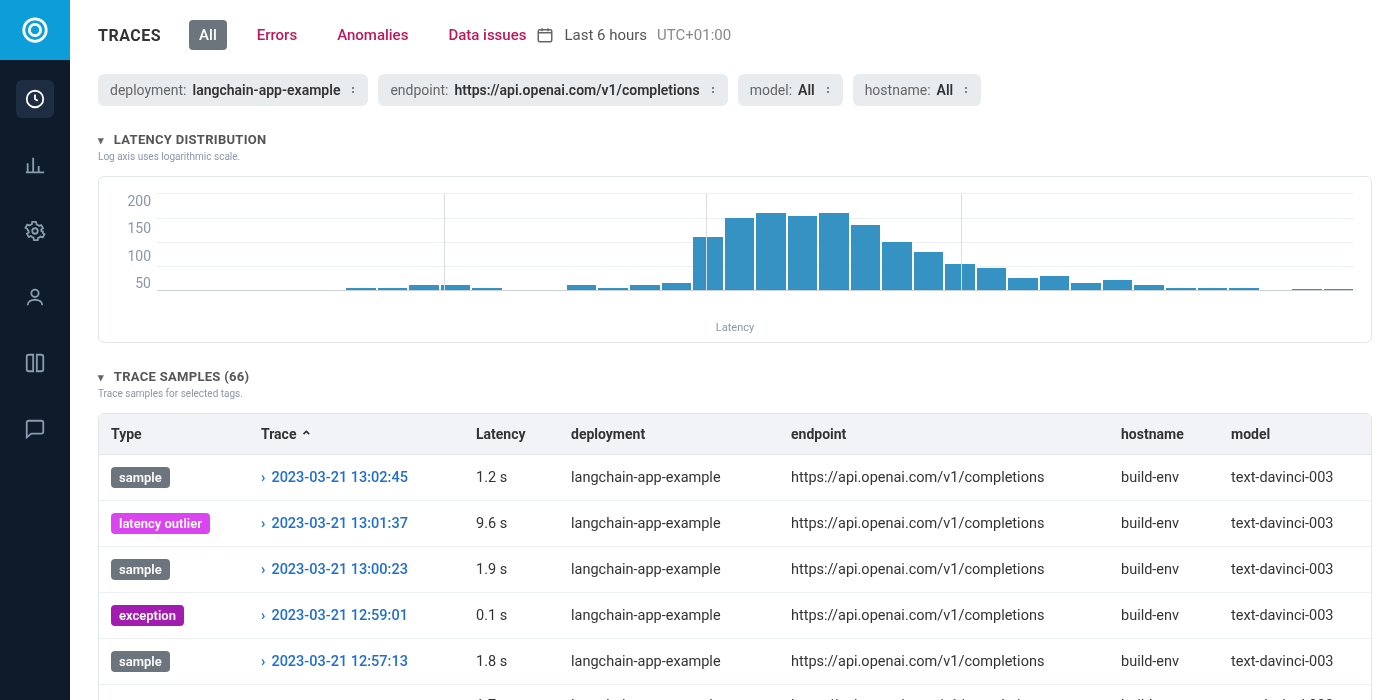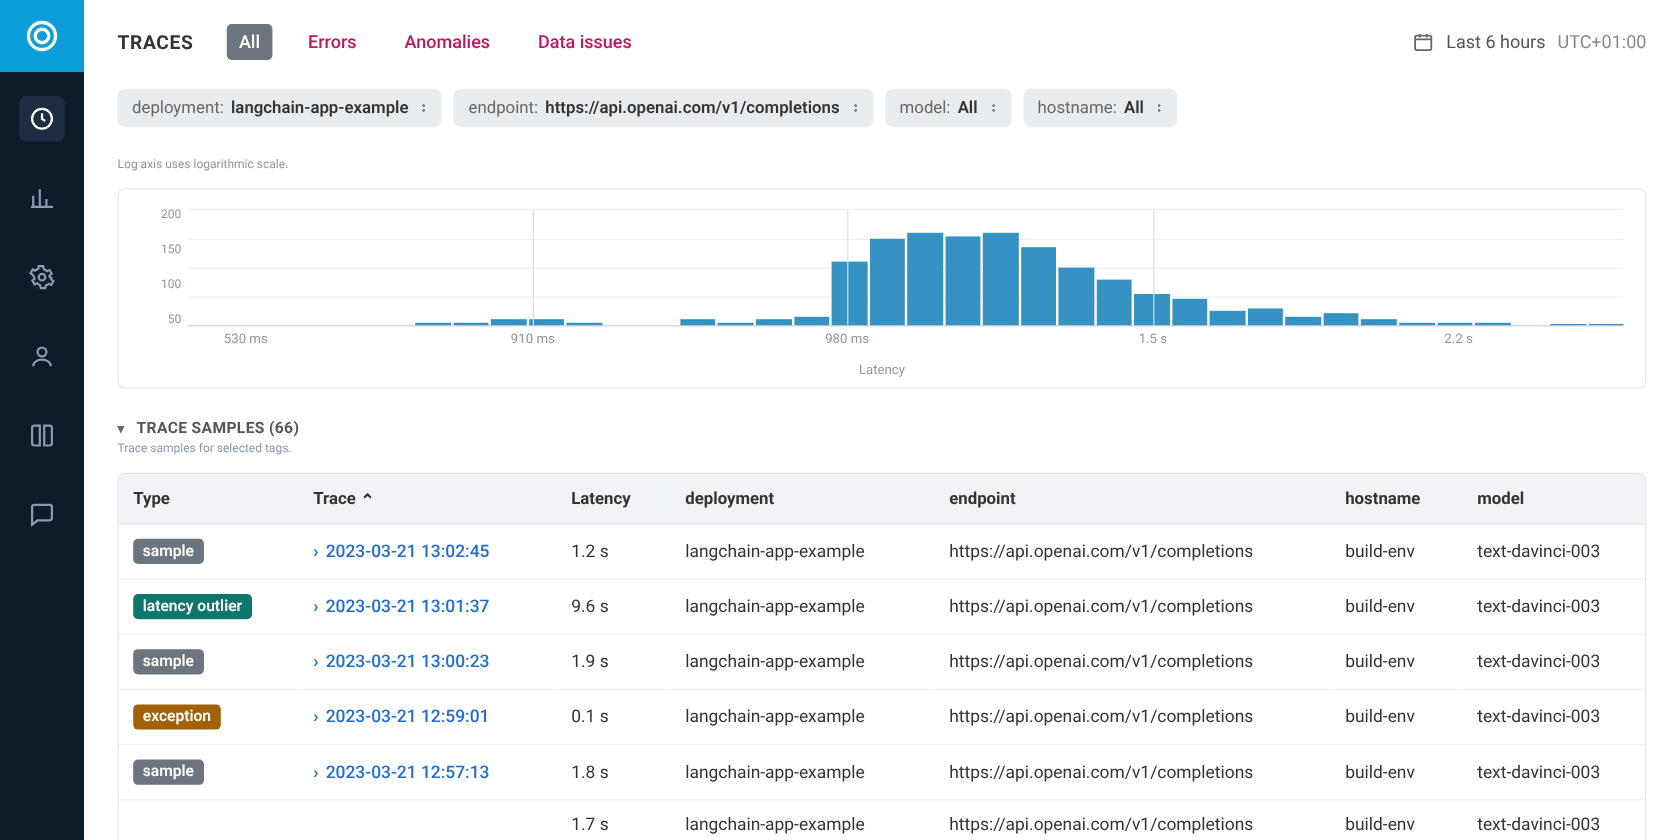--- a/index.html
+++ b/index.html
@@ -3,55 +3,55 @@
 <meta charset="utf-8">
 <style>
 * { box-sizing: border-box; margin: 0; padding: 0; }
 body { font-family: -apple-system, BlinkMacSystemFont, "Segoe UI", Roboto, sans-serif; font-size: 14px; color: #333; background: #fff; display: flex; height: 700px; width: 1400px; overflow: hidden; }
 .sidebar { width: 70px; background: #0d1b2a; display: flex; flex-direction: column; align-items: center; padding-top: 0; flex-shrink: 0; }
 .logo-box { width: 70px; height: 60px; background: #0b9ed9; display: flex; align-items: center; justify-content: center; }
 .nav-icons { display: flex; flex-direction: column; align-items: center; gap: 28px; margin-top: 20px; }
 .nav-icon { width: 38px; height: 38px; display: flex; align-items: center; justify-content: center; border-radius: 6px; color: #8a9bb1; cursor: pointer; }
 .nav-icon.active { background: #1e2d42; color: #fff; }
 .main { flex: 1; padding: 20px 0 0 28px; overflow: hidden; }
-.header-row { display: flex; align-items: center; justify-content: space-between; padding-right: 28px; }
+.header-row { display: flex; align-items: center; justify-content: flex-start; padding-right: 28px; }
 .header-left { display: flex; align-items: center; gap: 28px; }
 .page-title { font-size: 16px; font-weight: 700; letter-spacing: 0.5px; color: #333; text-transform: uppercase; }
 .tabs { display: flex; gap: 20px; align-items: center; }
 .tab { color: #be185d; font-size: 15px; cursor: pointer; padding: 6px 10px; border-radius: 4px; font-weight: 500; }
 .tab.active { background: #6c757d; color: #fff; }
 .time-range { display: flex; align-items: center; gap: 10px; color: #555; font-size: 15px; }
 .filters { display: flex; gap: 10px; margin-top: 24px; flex-wrap: wrap; }
 .filter-pill { background: #e9ecef; border-radius: 6px; padding: 8px 28px 8px 12px; font-size: 14px; color: #333; position: relative; cursor: pointer; display: flex; align-items: center; gap: 6px; }
 .filter-pill .fk { color: #666; }
 .filter-pill .fv { font-weight: 600; }
 .filter-pill::after { content: ""; position: absolute; right: 10px; top: 50%; transform: translateY(-50%); width: 10px; height: 10px; background: radial-gradient(circle at 50% 30%, #555 1px, transparent 1.3px), radial-gradient(circle at 50% 70%, #555 1px, transparent 1.3px); opacity: .7; }
 .section { margin-top: 26px; }
 .sect-head { display: flex; align-items: center; gap: 6px; color: #555; font-size: 13px; font-weight: 700; letter-spacing: .3px; cursor: pointer; }
 .sect-sub { color: #8a97a8; font-size: 10px; margin-top: 4px; }
 .chart-card { border: 1px solid #e2e6eb; border-radius: 6px; margin-top: 14px; margin-right: 28px; padding: 12px 14px 8px 14px; background: #fff; }
 .chart-area { position: relative; height: 130px; }
 .y-axis { position: absolute; left: 0; top: 4px; bottom: 28px; width: 38px; display: flex; flex-direction: column; justify-content: space-between; }
-.y-tick { font-size: 10px; color: #8a97a8; text-align: right; }
+.y-tick { font-size: 14px; color: #8a97a8; text-align: right; }
 .plot { position: absolute; left: 44px; right: 4px; top: 4px; bottom: 28px; border-top: 1px solid #eceff3; border-bottom: 1px solid #c9d0d8; }
 .gridline { position: absolute; left: 0; right: 0; border-top: 1px solid #eceff3; }
 .bars { position: absolute; left: 0; right: 0; bottom: 0; top: 0; display: flex; align-items: flex-end; gap: 2px; }
 .bar { flex: 1; background: #2a8cc0; opacity: .95; }
 .x-axis { position: absolute; left: 44px; right: 4px; bottom: 10px; height: 14px; }
 .x-tick { position: absolute; font-size: 11px; color: #8a97a8; transform: translateX(-50%); }
 .chart-xlabel { text-align: center; font-size: 11px; color: #8a97a8; margin-top: 2px; }
 .vline { position: absolute; top: 0; bottom: 0; border-left: 1px solid #d9dee4; }
 .table-wrap { margin-top: 14px; margin-right: 28px; border: 1px solid #e2e6eb; border-radius: 6px 6px 0 0; overflow: hidden; }
 table { width: 100%; border-collapse: collapse; }
 thead th { background: #f1f3f6; text-align: left; font-size: 14px; font-weight: 700; color: #333; padding: 12px 12px; border-bottom: 1px solid #e2e6eb; }
 tbody td { padding: 12px; border-bottom: 1px solid #edf0f3; font-size: 14.5px; color: #333; }
 .badge { display: inline-block; padding: 3px 8px; border-radius: 4px; color: #fff; font-size: 13px; font-weight: 600; }
 .badge.sample { background: #6c757d; }
-.badge.outlier { background: #0f766e; }
-.badge.exception { background: #a16207; }
+.badge.outlier { background: #d946ef; }
+.badge.exception { background: #a21caf; }
 .trace-link { color: #1f6fd1; cursor: pointer; font-weight: 500; }
 .trace-link::before { content: "›"; color: #1f6fd1; margin-right: 6px; font-weight: 700; }
 .chev::before { content: "▾"; color: #666; font-size: 11px; margin-right: 4px; }
 .sort-ind::after { content: "⌃"; font-size: 14px; margin-left: 4px; position: relative; top: 2px; }
 </style>
 </head>
 <body>
 
 <div class="sidebar">
   <div class="logo-box">
@@ -131,20 +131,24 @@
         <span class="fk">model:</span> 
         <span class="fv">All</span>
       </div>
       <div class="filter-pill">
         <span class="fk">hostname:</span> 
         <span class="fv">All</span>
       </div>
     </div>
 
   <div class="section">
+    <div class="sect-head">
+        <span class="chev"></span>
+        <span>LATENCY DISTRIBUTION</span>
+      </div>
     <div class="sect-sub">Log axis uses logarithmic scale.</div>
     <div class="chart-card">
       <div class="chart-area">
         <div class="y-axis" id="y-axis">
             <div class="y-tick">200</div>
             <div class="y-tick">150</div>
             <div class="y-tick">100</div>
             <div class="y-tick">50</div>
           </div>
         <div class="plot" id="plot">
@@ -188,27 +192,20 @@
               <div class="bar" style="height: 2.5%;"></div>
               <div class="bar" style="height: 2.5%;"></div>
               <div class="bar" style="height: 0%; opacity: 0;"></div>
               <div class="bar" style="height: 1.5%;"></div>
               <div class="bar" style="height: 1.5%;"></div>
             </div>
         <div class="vline" style="left: 24%;"></div>
             <div class="vline" style="left: 45.9%;"></div>
             <div class="vline" style="left: 67.2%;"></div>
           </div>
-        <div class="x-axis" id="x-axis">
-            <span class="x-tick" style="left: 4%;">530 ms</span>
-            <span class="x-tick" style="left: 24%;">910 ms</span>
-            <span class="x-tick" style="left: 45.9%;">980 ms</span>
-            <span class="x-tick" style="left: 67.2%;">1.5 s</span>
-            <span class="x-tick" style="left: 88.5%;">2.2 s</span>
-          </div>
       </div>
       <div class="chart-xlabel">Latency</div>
     </div>
   </div>
 
   <div class="section">
     <div class="sect-head">
         <span class="chev"></span>
         <span>TRACE SAMPLES (66)</span>
       </div>

